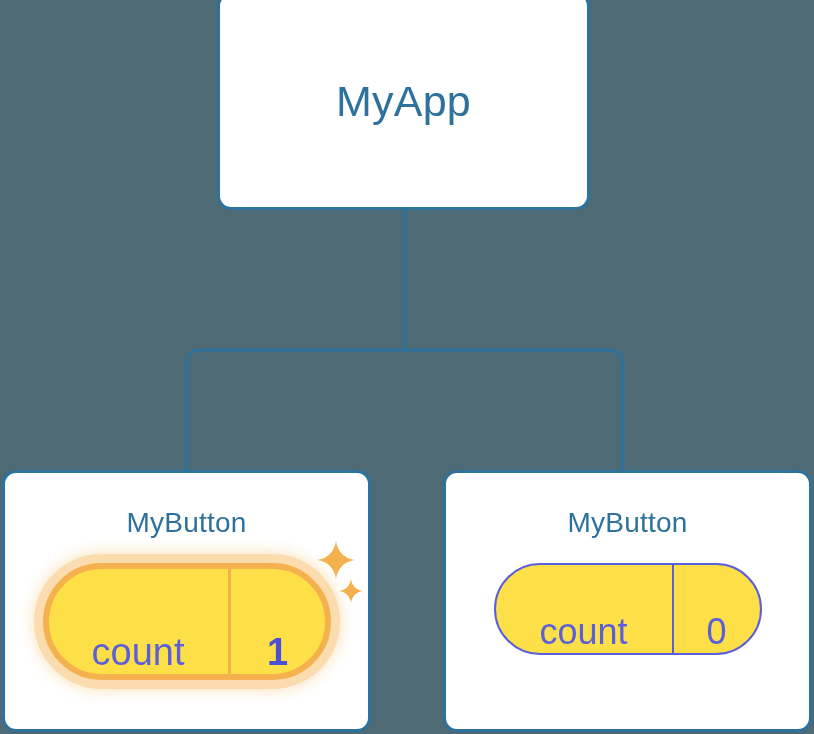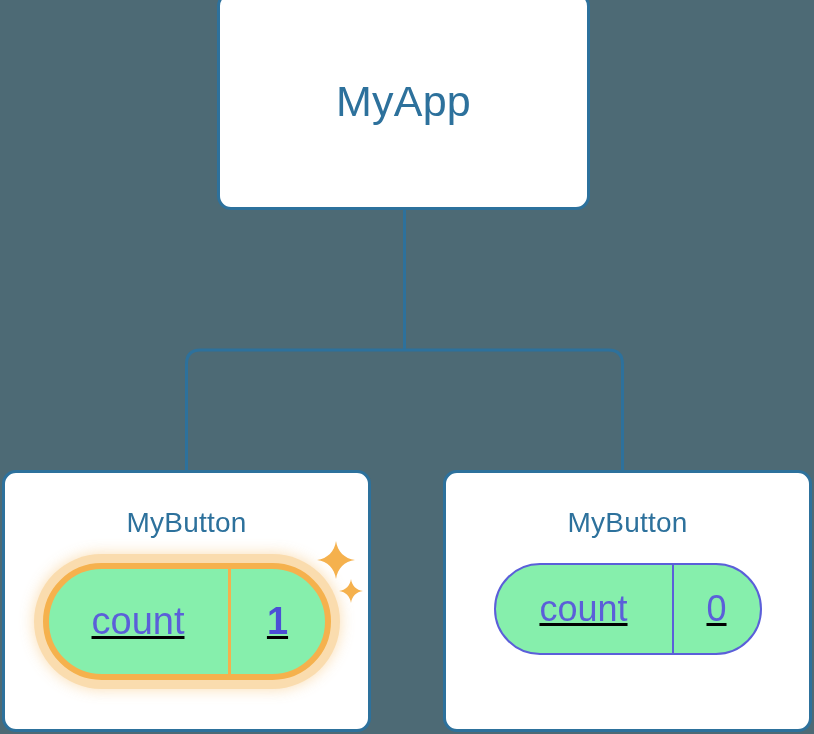--- a/index.html
+++ b/index.html
@@ -81,24 +81,23 @@
     position: relative;
     margin-top: 26px;
     display: flex;
     align-items: center;
     justify-content: center;
   }
 
   .state-pill {
     position: relative;
     display: flex;
-    align-items: center;
+    align-items: flex-end;
     box-sizing: border-box;
-    background: #86efac;
-    text-decoration: underline;
+    background: #fde047;
   }
 
   
   .state-pill.inactive {
     width: 268px;
     height: 92px;
     border: 2px solid #5b5fd9;
     border-radius: 46px;
   }
   .state-pill.inactive .pill-key,

